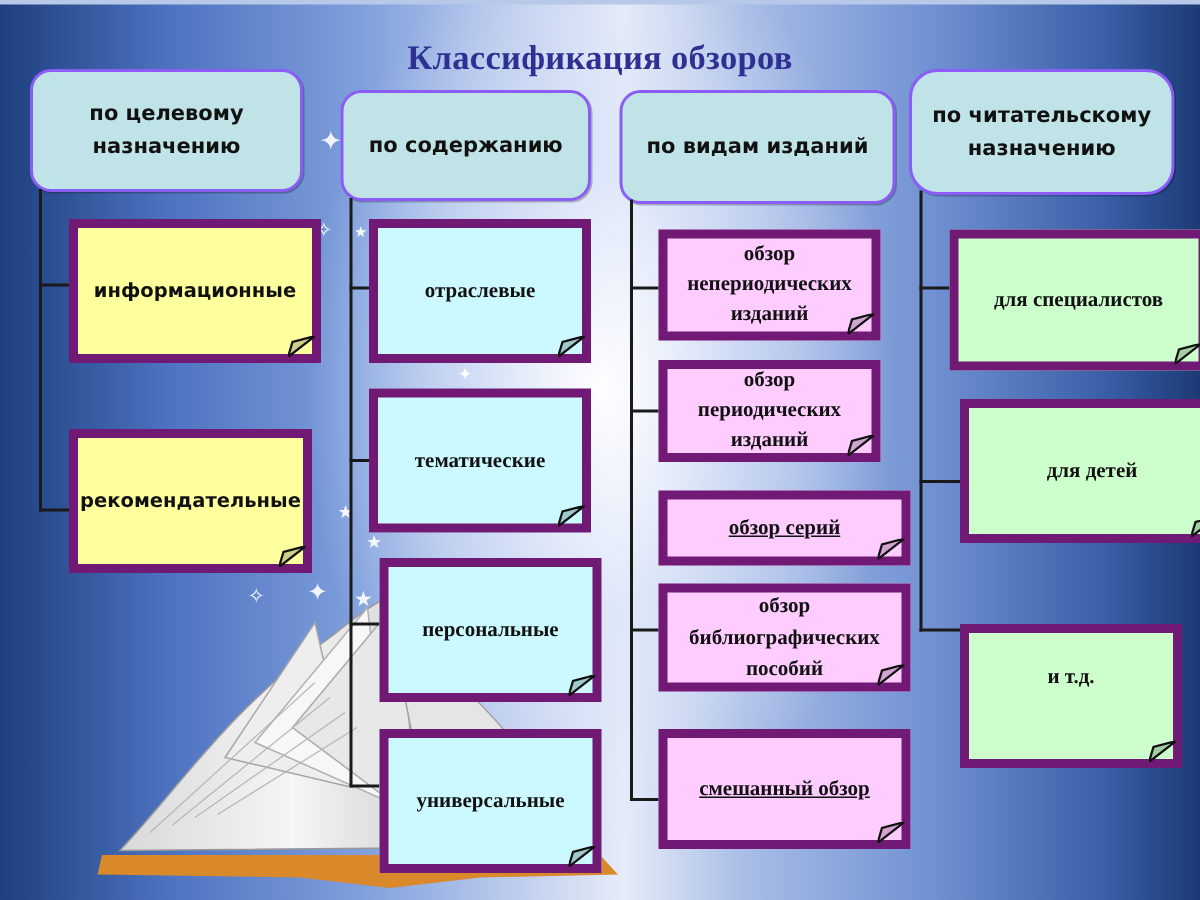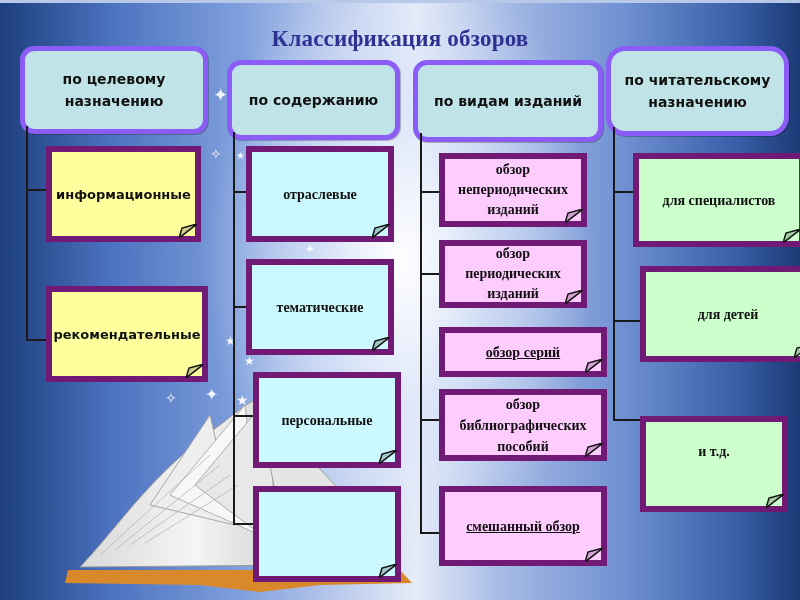--- a/index.html
+++ b/index.html
@@ -9,21 +9,21 @@
     background:
       radial-gradient(ellipse 260px 420px at 400px 260px, rgba(255,255,255,0.95) 0%, rgba(220,230,250,0.7) 35%, rgba(120,150,210,0) 75%),
       linear-gradient(90deg, #1d3f7d 0%, #4d72c0 14%, #7f9fdc 30%, #c7d4f0 45%, #e6ecf8 52%, #a9bde6 62%, #6f90d2 78%, #3a5fa8 92%, #1b3a75 100%);
   }
   .topband { position:absolute; left:0; top:0; width:800px; height:3px; background:#b8c8e8; }
   .title {
     position:absolute; left:0; width:800px; top:26px; text-align:center;
     font-size:23px; font-weight:bold; color:#2e3192; letter-spacing:0.2px;
   }
   .header {
-    position:absolute; background:#bfe3e6; border:5px solid #8b5cf6;
+    position:absolute; background:#bfe3e6; border:2px solid #8b5cf6;
     border-radius:14px; display:flex; align-items:center; justify-content:center;
     text-align:center; font-family:"DejaVu Sans","Liberation Sans",sans-serif;
     font-weight:bold; font-size:14px; line-height:22px; color:#111;
     box-shadow:1px 1px 0 rgba(0,0,0,0.25);
   }
   .vline { position:absolute; width:2px; background:#1a1a1a; }
   .hline { position:absolute; height:2px; background:#1a1a1a; }
   .note {
     position:absolute; border:6px solid #701a75; display:flex; align-items:center;
     justify-content:center; text-align:center; font-weight:bold; font-size:14px;
@@ -82,21 +82,21 @@
 <div class="title">Классификация обзоров</div>
 
 <div class="header" style="left:20px;top:46px;width:178px;height:78px;">
   <span style="max-width:130px;">по целевому назначению</span>
 </div>
 <div class="vline" style="left:26px;top:126px;height:85px;"></div>
 <div class="vline" style="left:26px;top:126px;height:215px;"></div>
 <div class="hline" style="left:26px;top:189px;width:20px;"></div>
 <div class="hline" style="left:26px;top:339px;width:20px;"></div>
 
-<div class="note yellow sans" style="left:46px;top:146px;width:155px;height:96px;">
+<div class="note yellow sans" style="left:46px;top:146px;width:168px;height:96px;">
   <span class="txt">информационные</span>
   <svg class="curl" viewBox="0 0 18 14">
       <path d="M18 0 L0 14 L3 4 Z" fill="#cfcf8a" stroke="#111" stroke-width="1.5"></path>
     </svg>
 </div>
 <div class="note yellow sans" style="left:46px;top:286px;width:162px;height:96px;">
   <span class="txt">рекомендательные</span>
   <svg class="curl" viewBox="0 0 18 14">
       <path d="M18 0 L0 14 L3 4 Z" fill="#cfcf8a" stroke="#111" stroke-width="1.5"></path>
     </svg>
@@ -123,20 +123,21 @@
       <path d="M18 0 L0 14 L3 4 Z" fill="#9fc9c9" stroke="#111" stroke-width="1.5"></path>
     </svg>
 </div>
 <div class="note cyan" style="left:253px;top:372px;width:148px;height:96px;">
   <span class="txt">персональные</span>
   <svg class="curl" viewBox="0 0 18 14">
       <path d="M18 0 L0 14 L3 4 Z" fill="#9fc9c9" stroke="#111" stroke-width="1.5"></path>
     </svg>
 </div>
 <div class="note cyan" style="left:253px;top:486px;width:148px;height:96px;">
+  <span class="txt">универсальные</span>
   <svg class="curl" viewBox="0 0 18 14">
       <path d="M18 0 L0 14 L3 4 Z" fill="#9fc9c9" stroke="#111" stroke-width="1.5"></path>
     </svg>
 </div>
 
 <div class="header" style="left:413px;top:60px;width:180px;height:72px;">
   <span>по видам изданий</span>
 </div>
 <div class="vline" style="left:420px;top:133px;height:400px;"></div>
 <div class="hline" style="left:420px;top:191px;width:20px;"></div>

